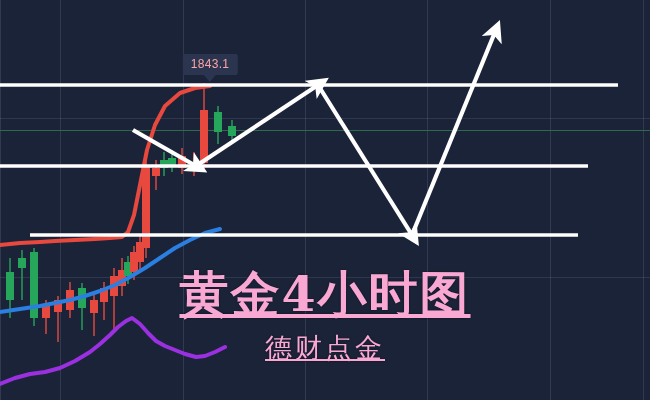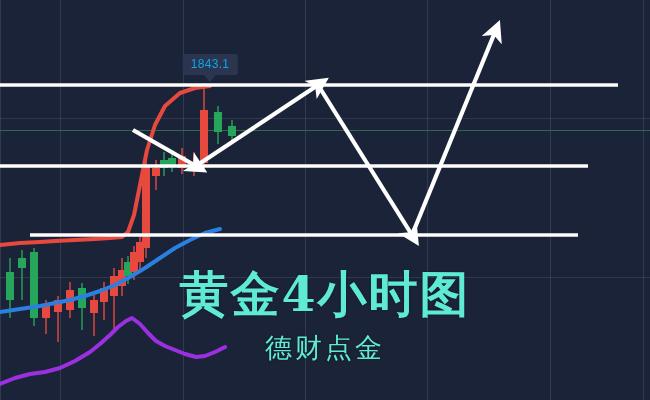--- a/index.html
+++ b/index.html
@@ -18,40 +18,41 @@
   }
   .gridlayer{position:absolute;inset:0;}
   .vline{position:absolute;top:0;bottom:0;width:1px;background:rgba(168,180,208,0.16);}
   .hline{position:absolute;left:0;right:0;height:1px;background:rgba(168,180,208,0.14);}
   .greenline{position:absolute;left:0;right:0;height:1px;background:#2f6b4a;}
   svg.layer{position:absolute;left:0;top:0;width:650px;height:400px;overflow:visible;}
   
   .pricetag{
     position:absolute;
     background:#2b3550;
-    color:#0ea5e9;
+    color:#fca5a5;
     font-size:12px;
     padding:3px 8px 4px 8px;
     border-radius:2px;
     white-space:nowrap;
     letter-spacing:0.3px;
   }
   .pricetag .nub{
     position:absolute;left:50%;margin-left:-6px;bottom:-7px;
     width:0;height:0;border-left:6px solid transparent;border-right:6px solid transparent;
     border-top:7px solid #2b3550;
   }
   
   .wm{
     position:absolute;
-    color:#5eead4;
+    color:#f9a8d4;
     font-family:"DejaVu Serif","Liberation Serif",serif;
     text-align:center;
     white-space:nowrap;
     text-shadow:0 0 2px rgba(0,0,0,0.55);
+    text-decoration:underline;
   }
   .wm-title{font-size:49px;font-weight:bold;letter-spacing:2px;}
   .wm-sub{font-size:27px;letter-spacing:3px;text-align:center;}
 </style>
 </head>
 <body>
 
 <div id="root">
 
   <div class="gridlayer">

